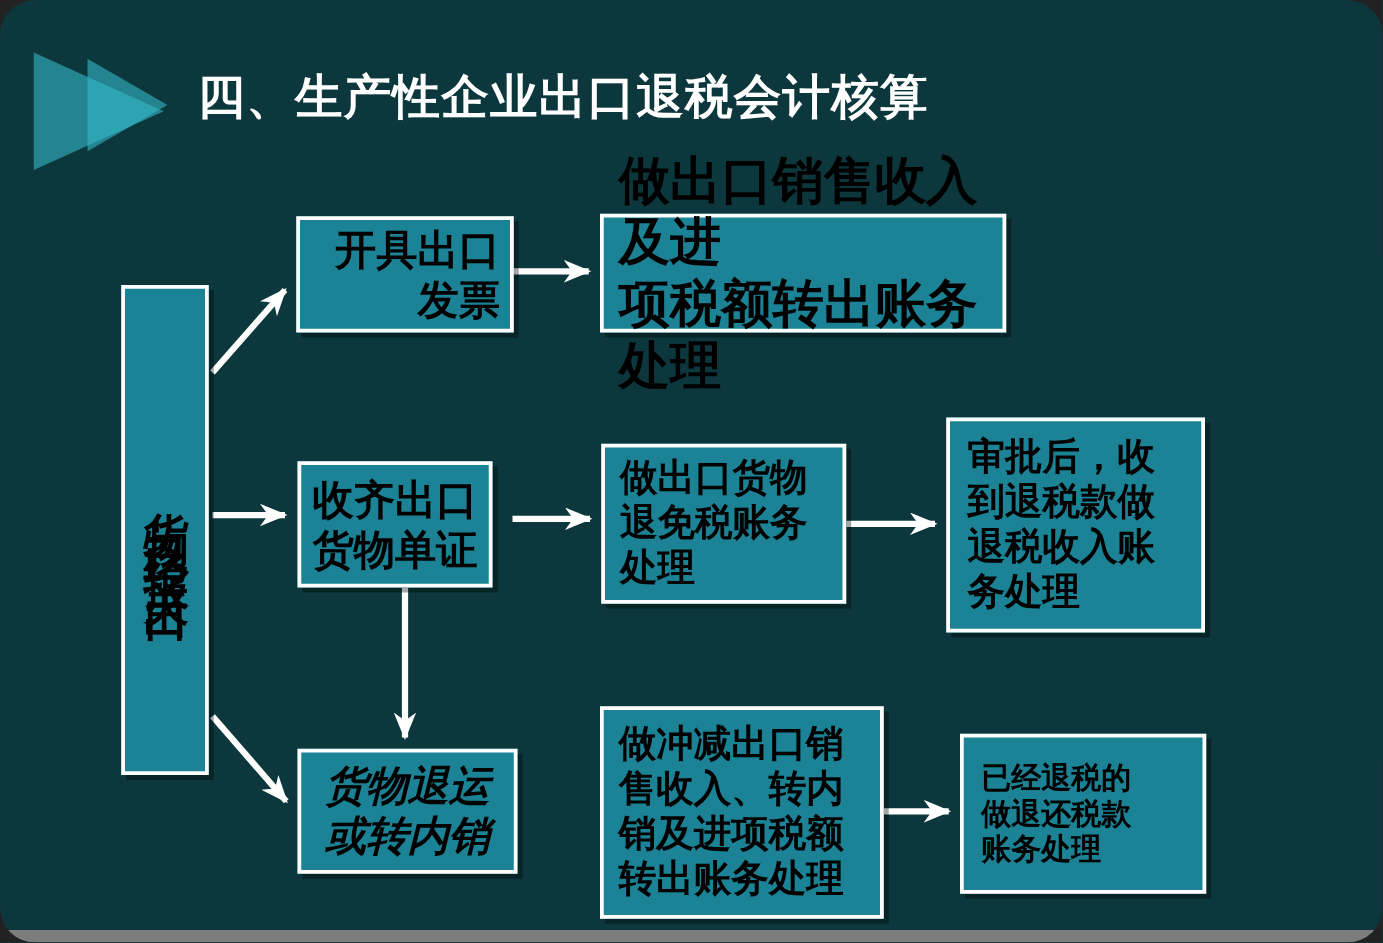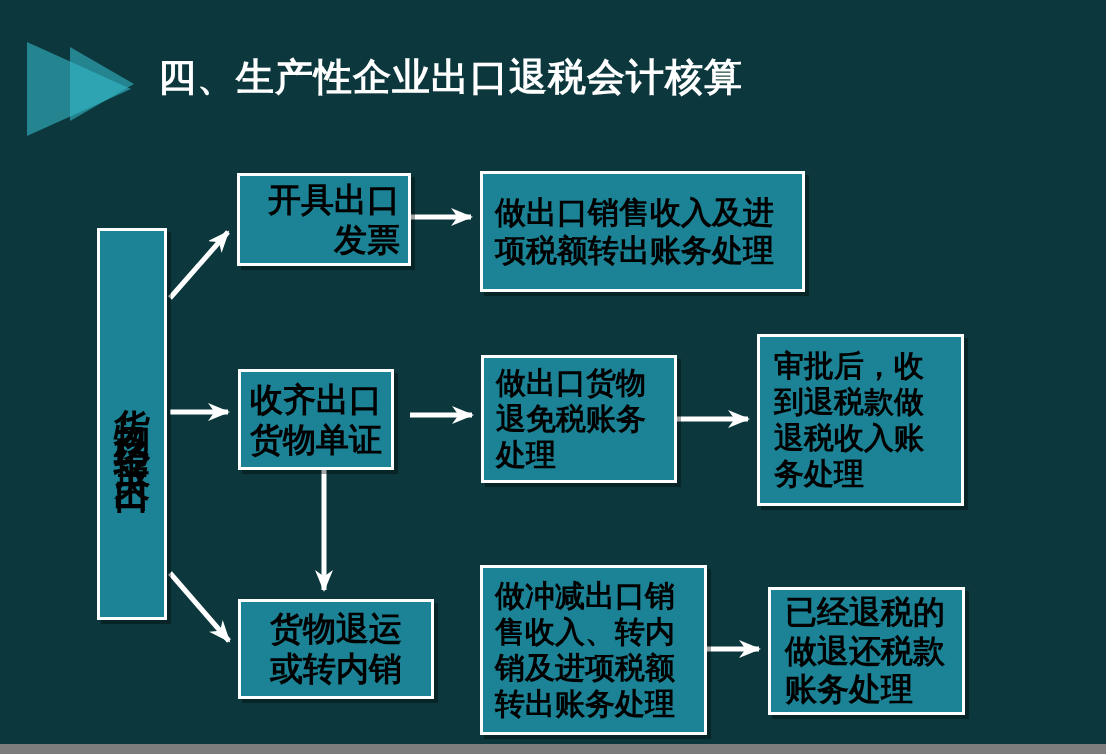--- a/index.html
+++ b/index.html
@@ -16,20 +16,21 @@
   body {
     background: #222;
     font-family: "DejaVu Sans", sans-serif;
   }
   .slide {
     position: relative;
     width: 1106px;
     height: 754px;
     background: var(--bg);
     overflow: hidden;
+    border-radius: 28px;
   }
   .slide-title {
     position: absolute;
     left: 158px;
     top: 52px;
     font-size: 38px;
     font-weight: bold;
     color: var(--title-text);
     letter-spacing: 1px;
     white-space: nowrap;
@@ -65,27 +66,27 @@
   .source-box .node-label {
     writing-mode: vertical-rl;
     text-orientation: upright;
     font-size: 36px;
     letter-spacing: 11px;
     line-height: 1;
     width: auto;
     white-space: normal;
   }
   .box-a { left: 237px; top: 173px; width: 174px; height: 93px;  font-size: 33px; padding: 2px 8px; text-align: right; }
-  .box-b { left: 480px; top: 171px; width: 325px; height: 121px;  font-size: 31px; padding: 2px 12px; }
+  .box-b { left: 480px; top: 171px; width: 325px; height: 95px;  font-size: 41px; padding: 2px 12px; }
   .box-c { left: 238px; top: 369px; width: 156px; height: 101px; font-size: 33px; padding: 2px 8px; }
   .box-d { left: 481px; top: 355px; width: 196px; height: 128px; font-size: 30px; padding: 2px 12px; }
   .box-e { left: 757px; top: 334px; width: 207px; height: 172px; font-size: 30px; padding: 2px 14px; align-items: center; }
-  .box-f { left: 238px; top: 599px; width: 196px; height: 100px; font-size: 33px; padding: 2px 8px; }
+  .box-f { left: 238px; top: 599px; width: 176px; height: 100px; font-size: 33px; padding: 2px 8px; font-style: italic; }
   .box-g { left: 480px; top: 565px; width: 227px; height: 170px; font-size: 30px; padding: 2px 12px; }
-  .box-h { left: 768px; top: 587px; width: 197px; height: 128px; font-size: 32px; padding: 2px 14px; }
+  .box-h { left: 768px; top: 587px; width: 197px; height: 128px; font-size: 24px; padding: 2px 14px; }
 
   .arrow-line {
     stroke: var(--arrow);
     stroke-width: 5;
     fill: none;
   }
   .arrowhead-fill { fill: var(--arrow); }
 
   .footer-bar {
     position: absolute;

